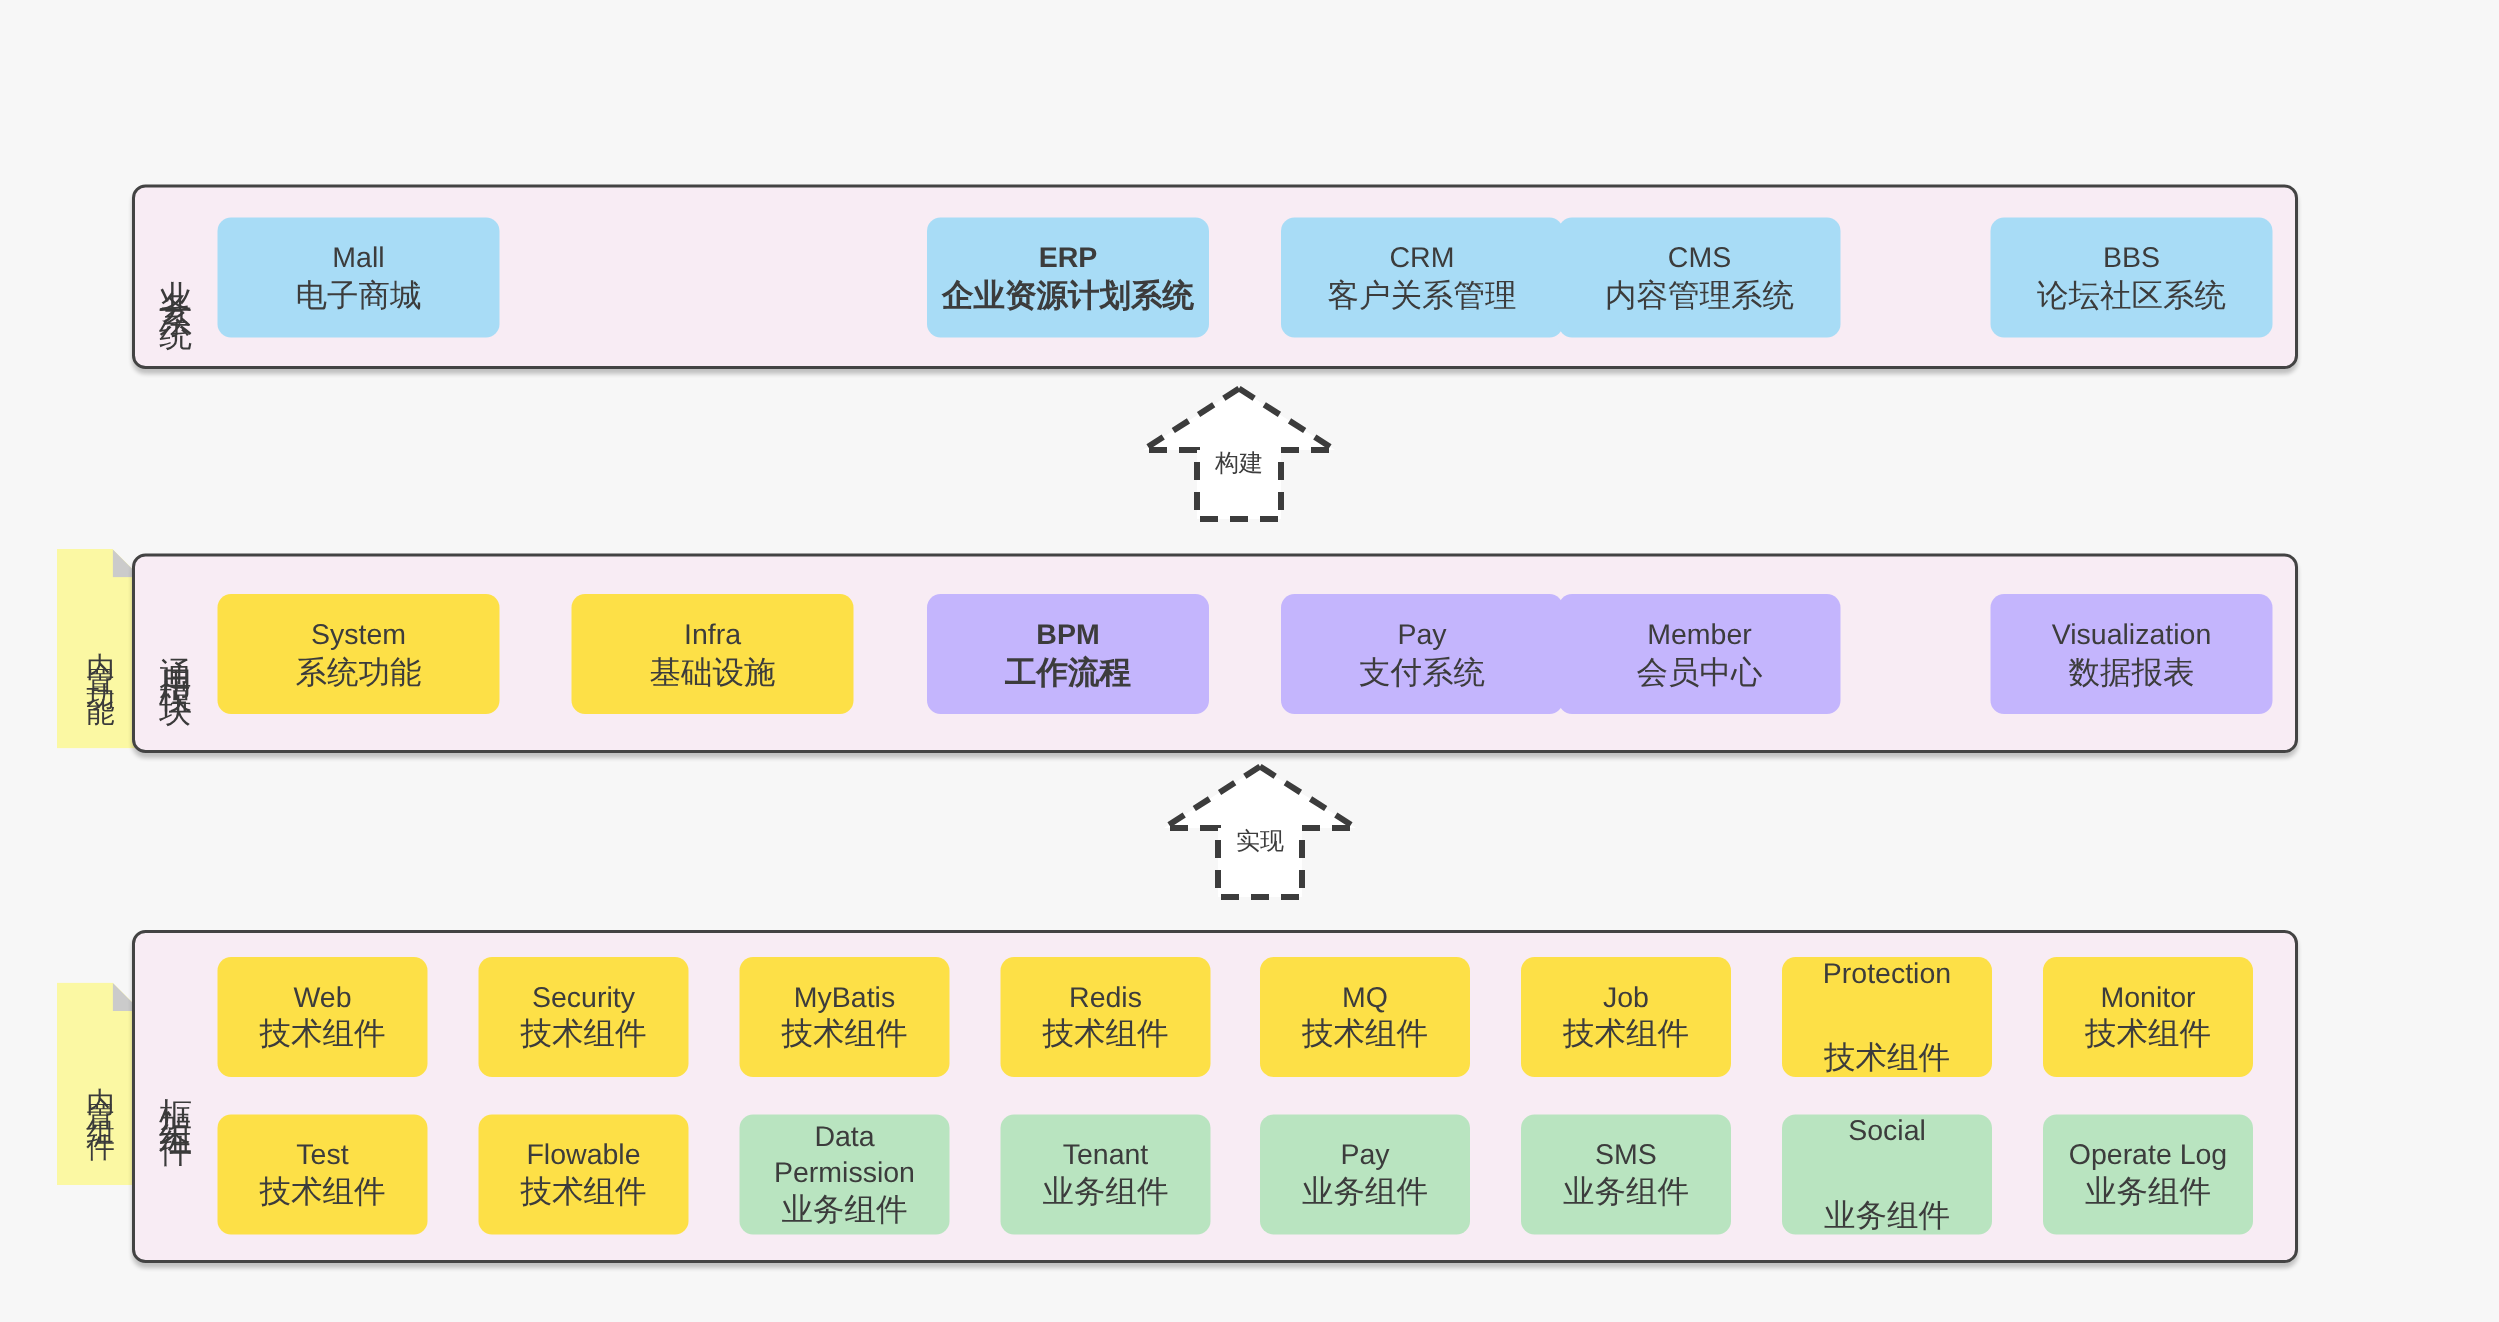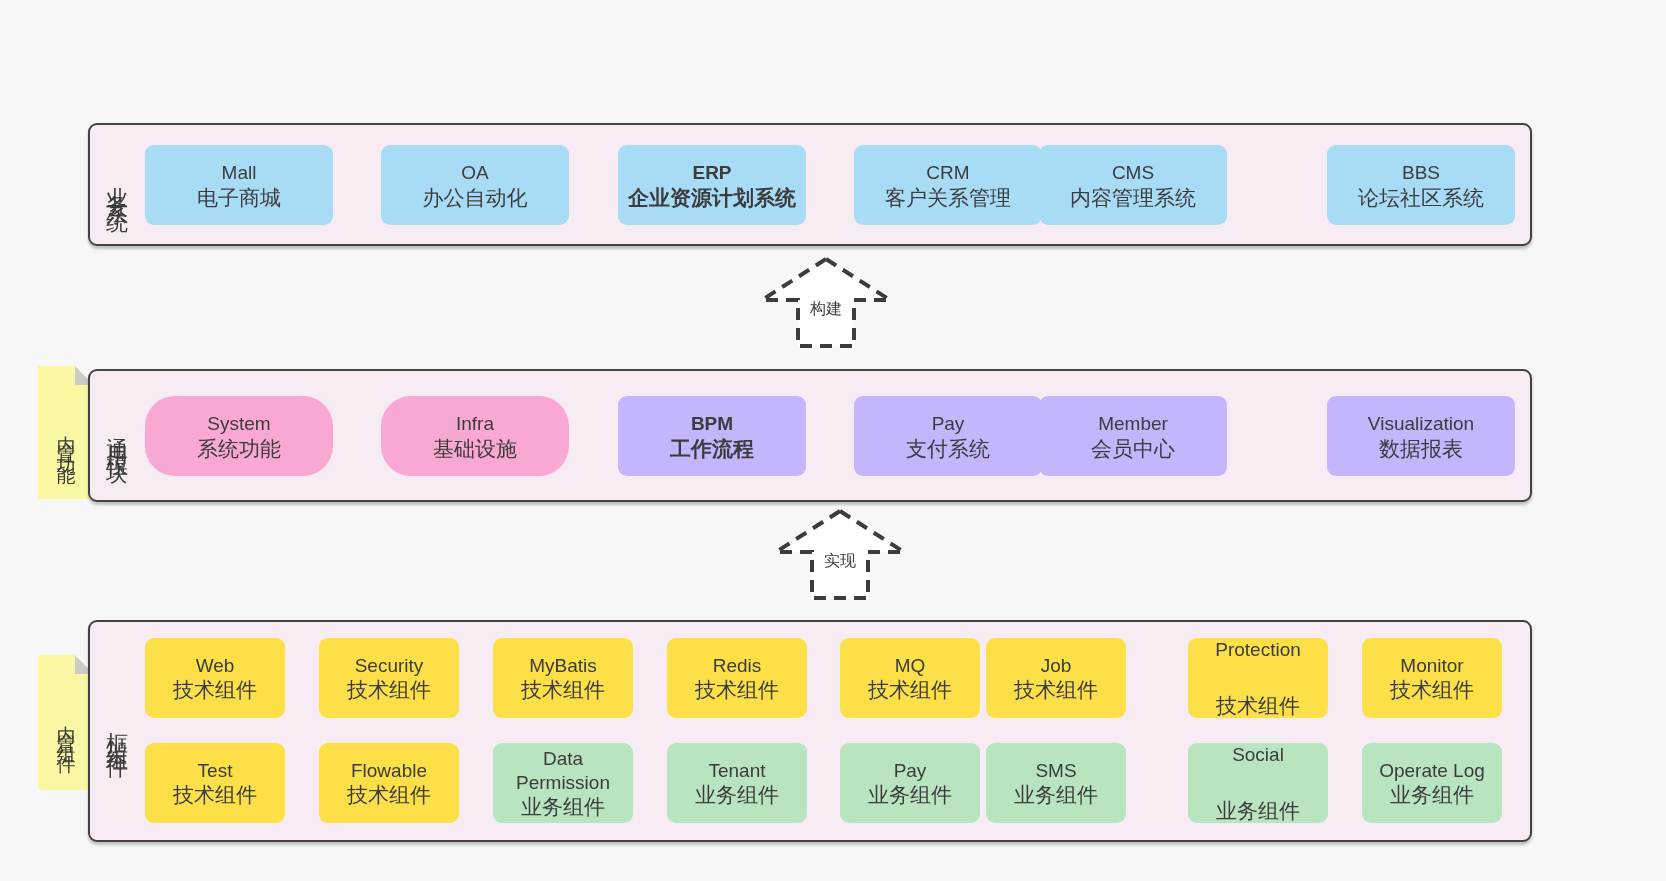--- a/index.html
+++ b/index.html
@@ -46,33 +46,33 @@
   .sbox { width:140px; height:80px; }
   .row1 .sbox { top:16px; }
   .row2 .sbox { top:121px; }
 
   .wbox .en, .sbox .en { font-size:19px; line-height:25px; }
   .wbox .zh, .sbox .zh { font-size:21px; line-height:25px; }
   .sbox .en { line-height:24px; padding:0 4px; }
   .sbox .zh { line-height:24px; }
 
   .c-blue        { background:#a8dcf6; }
-  .c-red         { background:#f9a8d4;border-radius:30px; }
+  .c-red         { background:#fde047; }
   .c-pink        { background:#c4b5fd; }
   .c-green-dark  { background:#fde047; }
   .c-green-light { background:#b9e4c0; }
 
   
   .wcol-0 { left:55px; }   .wcol-1 { left:291px; }
   .wcol-2 { left:528px;font-weight:bold; }  .wcol-3 { left:764px; }
   .wcol-4 { left:949px; } .wcol-5 { left:1237px; }
   
   .scol-0 { left:55px; }   .scol-1 { left:229px; }
   .scol-2 { left:403px; }  .scol-3 { left:577px; }
-  .scol-4 { left:750px; }  .scol-5 { left:896px; }
+  .scol-4 { left:750px; }  .scol-5 { left:924px; }
   .scol-6 { left:1098px;gap:32px; } .scol-7 { left:1272px; }
 
   
   .sticky {
     position:absolute; left:38px; width:56px;
     background:#fbf8a3;
     clip-path:polygon(0 0, calc(100% - 19px) 0, 100% 19px, 100% 100%, 0 100%);
     z-index:1;
     display:flex; align-items:center; justify-content:center;
   }
@@ -104,24 +104,20 @@
 <body>
 
 <div class="stage">
 
   <div class="band" id="band-business">
     <div class="v-label">业务系统</div>
     <div class="wbox c-blue wcol-0">
       <div class="en">Mall</div>
       <div class="zh">电子商城</div>
     </div>
-    <div class="wbox c-blue wcol-1">
-      <div class="en">OA</div>
-      <div class="zh">办公自动化</div>
-    </div>
     <div class="wbox c-blue wcol-2">
       <div class="en">ERP</div>
       <div class="zh">企业资源计划系统</div>
     </div>
     <div class="wbox c-blue wcol-3">
       <div class="en">CRM</div>
       <div class="zh">客户关系管理</div>
     </div>
     <div class="wbox c-blue wcol-4">
       <div class="en">CMS</div>

